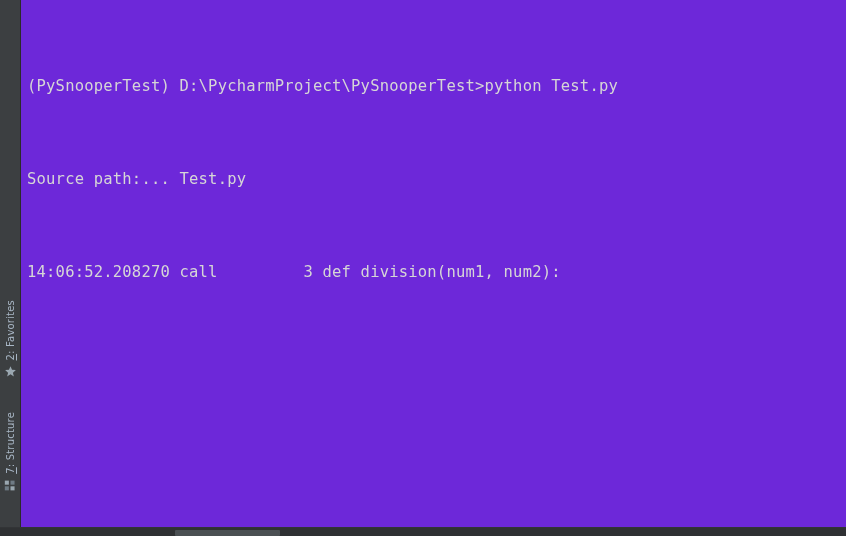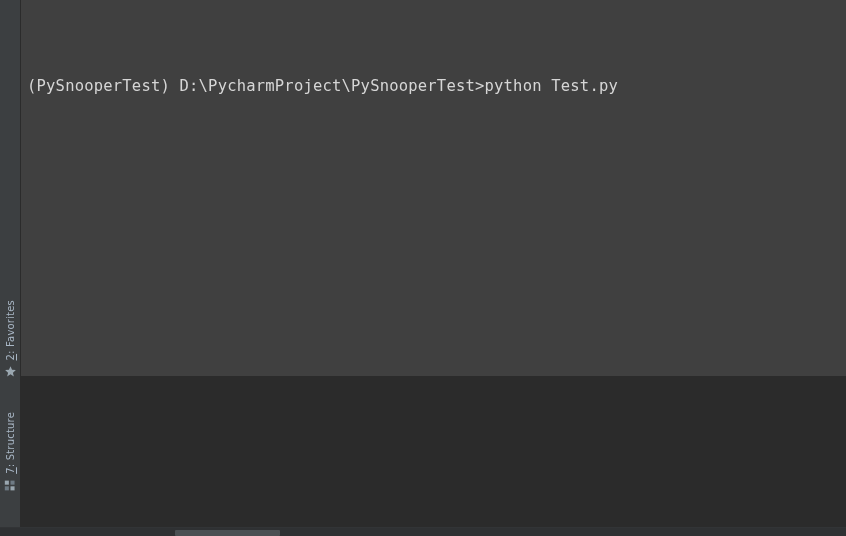--- a/index.html
+++ b/index.html
@@ -58,22 +58,22 @@
     display: block;
   }
 
   #btn-favorites { top: 300px; }
   #btn-structure { top: 412px; }
 
   
   .console-wrap {
     position: relative;
     flex: 1 1 auto;
-    height: 376px;
-    background: #404040;
+    height: 536px;
+    background: #6d28d9;
     overflow: hidden;
   }
   .console {
     position: absolute;
     left: 6px;
     top: 9px;
     right: 0;
     white-space: pre;
     font-family: "DejaVu Sans Mono", monospace;
     font-size: 15.5px;
@@ -139,20 +139,22 @@
         </svg>
       </span>
     </div>
 
     <div class="stripe-bottom-cap"></div>
   </div>
 
   <div class="console-wrap">
     <div class="console">
       <div class="line">(PySnooperTest) D:\PycharmProject\PySnooperTest&gt;python Test.py</div>
+      <div class="line">Source path:... Test.py</div>
+      <div class="line">14:06:52.208270 call         3 def division(num1, num2):</div>
       
       
       
       
       
       
       
       
       
       

